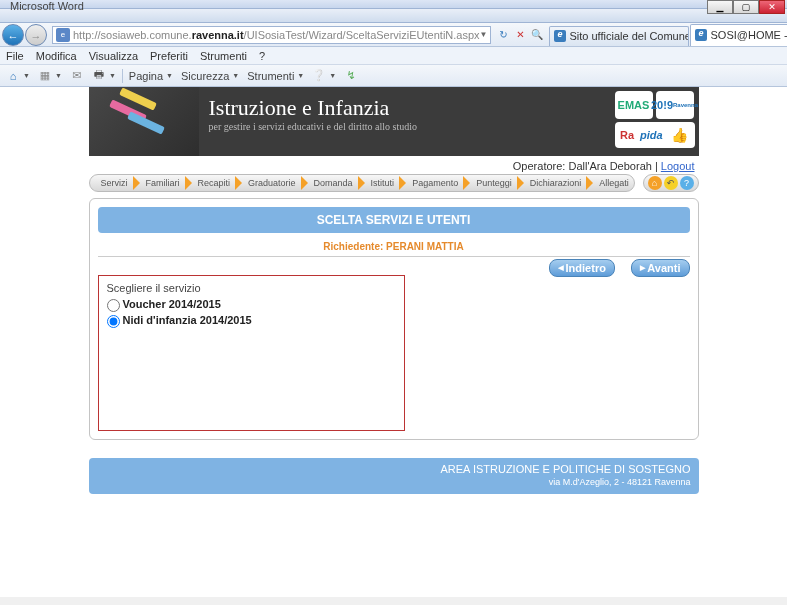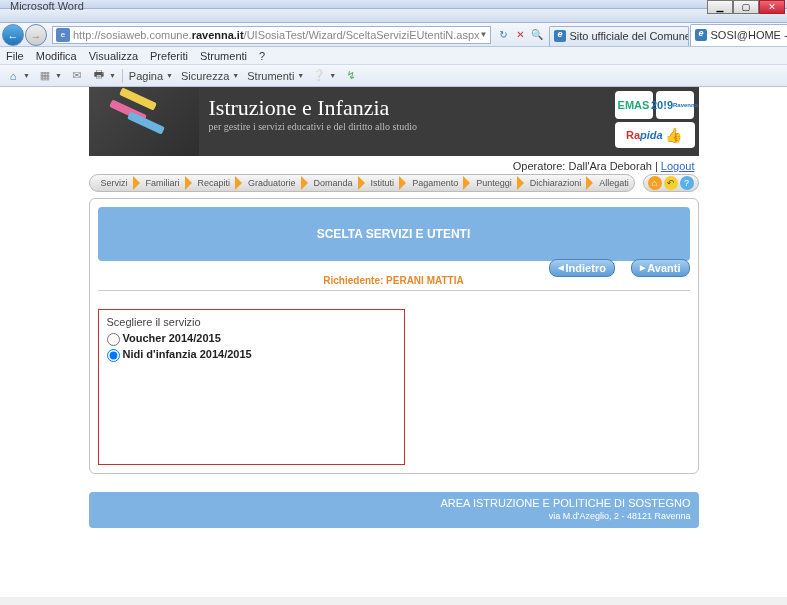--- a/index.html
+++ b/index.html
@@ -58,40 +58,40 @@
   .chalk.c2 { background: #e66aa0; top: 20px; left: 20px; }
   .chalk.c3 { background: #6bb3e0; top: 32px; left: 38px; }
   .banner-txt { padding: 8px 10px; }
   .banner-title { font-family: "Comic Sans MS", cursive; color: #fff; font-size: 22px; }
   .banner-sub { font-family: "Comic Sans MS", cursive; color: #bbb; font-size: 10px; }
   .banner-badges { margin-left: auto; padding: 4px; display: flex; flex-direction: column; gap: 3px; }
   .badge-row { display: flex; gap: 3px; }
   .badge { background: #fff; border-radius: 4px; width: 38px; height: 28px; display: flex; align-items: center; justify-content: center; font-size: 7px; font-weight: bold; }
   .badge.emas { color: #2a7; }
   .badge.ra09 { color: #1e72b8; font-size: 10px; flex-direction: row; line-height: 1; }
-  .badge.rapida { width: 80px; height: 26px; font-size: 12px; }
+  .badge.rapida { width: 80px; height: 26px; font-size: 12px; gap: 6px; }
   .badge.rapida .ra { color: #c33; font-weight: bold; }
   .badge.rapida .pida { color: #1e72b8; font-weight: bold; font-style: italic; }
   .badge.rapida .thumb { color: #6a3; margin-left: 3px; font-size: 14px;}
 
   .op-line { text-align: right; font-size: 9px; color: #333; padding: 2px 4px; }
   .op-line a { color: #36c; text-decoration: underline; margin-top: 35px; }
 
   .arrow-bar-wrap { display: flex; align-items: center; }
   .arrow-bar { height: 18px; background: linear-gradient(#f7f7f7,#d8d8d8); border: 1px solid #bbb; border-radius: 9px; display: flex; align-items: center; overflow: hidden; flex: 1; }
   .astep { position: relative; padding: 0 7px 0 11px; font-size: 9px; color: #555; line-height: 16px; }
   .astep::after { content: ""; position: absolute; right: -5px; top: 1px; width: 0; height: 0; border-top: 7px solid transparent; border-bottom: 7px solid transparent; border-left: 7px solid #f5a128; z-index: 1;}
   .side-btns { display: flex; gap: 2px; margin-left: 8px; background: linear-gradient(#f7f7f7,#d8d8d8); border: 1px solid #bbb; border-radius: 9px; padding: 1px 4px;}
   .circ-btn { width: 14px; height: 14px; border-radius: 50%; display: inline-flex; align-items: center; justify-content: center; font-size: 9px; }
   .circ-btn.home { background: #f5a128; color: #fff; }
   .circ-btn.back { background: #f5d028; color: #555; }
   .circ-btn.help { background: #5ab0e8; color: #fff; }
 
   .content-frame { border: 1px solid #c4c4c4; border-radius: 6px; margin-top: 6px; padding: 8px; min-height: 238px; position: relative; }
-  .blue-bar { background: #7fb3e3; color: #fff; text-align: center; font-weight: bold; font-size: 12px; padding: 20px; border-radius: 4px; margin-bottom: 14px; }
+  .blue-bar { background: #7fb3e3; color: #fff; text-align: center; font-weight: bold; font-size: 12px; padding: 6px; border-radius: 4px; margin-bottom: 8px; }
   .req-line { text-align: center; color: #e58a2c; font-weight: bold; font-size: 10px; margin-bottom: 4px; }
   .hr { border-top: 1px solid #ccc; margin-bottom: 4px; }
 
   .nav-btns { position: absolute; right: 8px; top: 60px; display: flex; gap: 16px; }
   .pill { background: linear-gradient(#a5cdef,#5e9cd8); color: #fff; font-size: 9px; font-weight: bold; padding: 2px 8px; border-radius: 8px; border: 1px solid #4a84b9; display: inline-flex; align-items: center; gap: 2px;}
   .pill .tri { font-size: 7px; }
 
   .svc-box { width: 307px; border: 1px solid #b33; margin-top: 18px; padding: 6px 8px 100px 8px; font-size: 9px; }
   .svc-box .lbl { color: #444; margin-bottom: 4px; }
   .svc-box label { display: block; font-weight: bold; font-size: 9px; color: #222; margin: 2px 0; }

